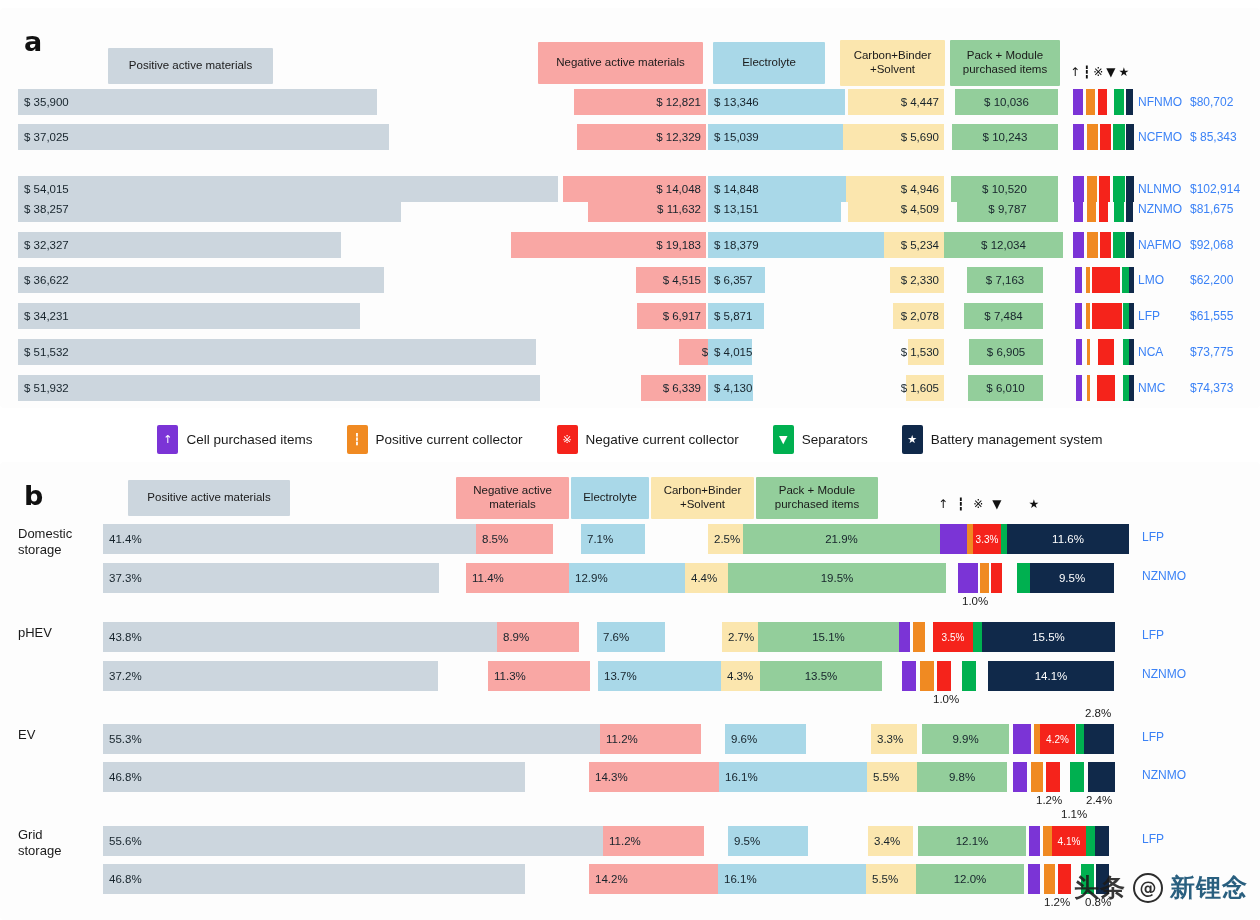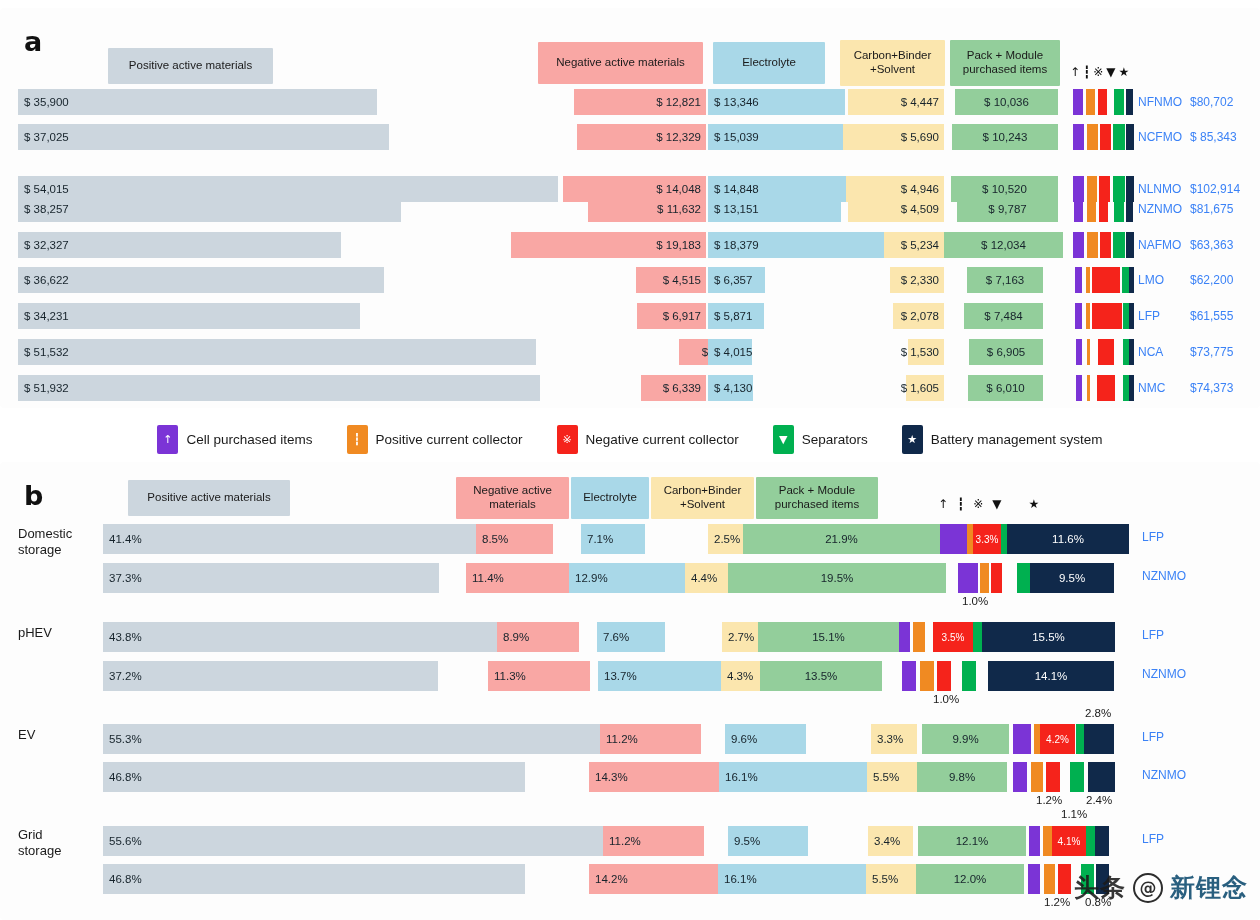--- a/index.html
+++ b/index.html
@@ -227,21 +227,21 @@
       <div class="seg c-ely lbl-left" style="left:708px; width:182px;">$ 18,379</div>
       <div class="seg c-cbs lbl-right" style="left:884px; width:60px;">$ 5,234</div>
       <div class="seg c-pkm lbl-mid" style="left:944px; width:119px;">$ 12,034</div>
       <div class="seg c-cell noLabel" style="left:1073px; width:11px;"></div>
       <div class="seg c-pcc noLabel" style="left:1087px; width:11px;"></div>
       <div class="seg c-ncc noLabel" style="left:1100px; width:11px;"></div>
       <div class="seg c-sep noLabel" style="left:1113px; width:12px;"></div>
       <div class="seg c-bms noLabel" style="left:1126px; width:8px;"></div>
       <div class="chem" style="left:1138px; top:0;">
         <span class="nm">NAFMO</span>
-        <span class="tot">$63,363</span>
+        <span class="tot">$92,068</span>
       </div>
     </div>
 
     <div class="row" style="left:0; top:259px; width:1260px;">
       <div class="seg c-pam lbl-left" style="left:18px;  width:366px;">$ 36,622</div>
       <div class="seg c-nam lbl-right" style="left:636px; width:70px;">$ 4,515</div>
       <div class="seg c-ely lbl-left" style="left:708px; width:57px;">$ 6,357</div>
       <div class="seg c-cbs lbl-right" style="left:890px; width:54px;">$ 2,330</div>
       <div class="seg c-pkm lbl-mid" style="left:967px; width:76px;">$ 7,163</div>
       <div class="seg c-cell noLabel" style="left:1075px; width:7px;"></div>

